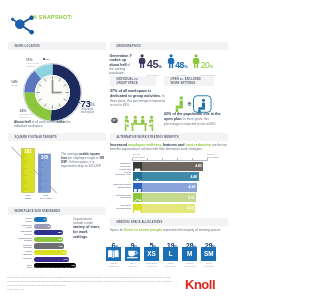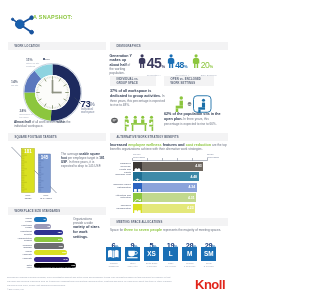--- a/index.html
+++ b/index.html
@@ -161,21 +161,21 @@
   <div class="abs tiny" style="left:109.5px;top:53.6px;width:23px;line-height:1.22;">
     <b style="font-size:3.6px;color:#2f3b52">Generation Y makes up about half</b>
     <span> of the working population.</span>
   </div>
   <div class="abs" id="demo-people" style="left: 138px; top: 53.6px; width: 98px; height: 18px;">
       <div class="abs" style="left: 0px; top: 0px; display: flex; align-items: flex-start;">
         <svg width="8.2" height="14.8" viewBox="0 0 16 28">
           <circle cx="8" cy="3.1" r="3.1" fill="#3b3a5e"></circle>
           <path d="M8 6.9 C3.6 6.9 1.7 8.4 1.7 12.2 L1.7 18.0 L4.0 18.0 L4.0 27.6 L6.8 27.6 L6.8 19.2 L9.2 19.2 L9.2 27.6 L12.0 27.6 L12.0 18.0 L14.3 18.0 L14.3 12.2 C14.3 8.4 12.4 6.9 8 6.9 Z" fill="#3b3a5e"></path>
         </svg>
-        <div style="margin-left:0.5px;"><span style="font-size:14px;font-weight:bold;letter-spacing:-0.35px;color:#3b3a5e">45</span><span style="font-size:4.1px;font-weight:bold;color:#3b3a5e">%</span><div style="font-size:2.4px;color:#a7aebd;margin-top:2.2px;white-space:nowrap">Generation Y</div></div>
+        <div style="margin-left:0.5px;"><span style="font-size:11px;font-weight:bold;letter-spacing:-0.35px;color:#3b3a5e">45</span><span style="font-size:4.1px;font-weight:bold;color:#3b3a5e">%</span><div style="font-size:2.4px;color:#a7aebd;margin-top:2.2px;white-space:nowrap">Generation Y</div></div>
       </div>
       <div class="abs" style="left: 28.5px; top: 0px; display: flex; align-items: flex-start;">
         <svg width="8.2" height="14.8" viewBox="0 0 16 28">
           <circle cx="8" cy="3.1" r="3.1" fill="#1b6fb5"></circle>
           <path d="M8 6.9 C3.6 6.9 1.7 8.4 1.7 12.2 L1.7 18.0 L4.0 18.0 L4.0 27.6 L6.8 27.6 L6.8 19.2 L9.2 19.2 L9.2 27.6 L12.0 27.6 L12.0 18.0 L14.3 18.0 L14.3 12.2 C14.3 8.4 12.4 6.9 8 6.9 Z" fill="#1b6fb5"></path>
         </svg>
         <div style="margin-left:0.5px;"><span style="font-size:8.6px;font-weight:bold;letter-spacing:-0.35px;color:#1b6fb5">48</span><span style="font-size:4.1px;font-weight:bold;color:#1b6fb5">%</span><div style="font-size:2.4px;color:#a7aebd;margin-top:2.2px;white-space:nowrap">Generation X</div></div>
       </div>
       <div class="abs" style="left: 54px; top: 0px; display: flex; align-items: flex-start;">
         <svg width="8.2" height="14.8" viewBox="0 0 16 28">
@@ -514,19 +514,19 @@
         <div style="text-align:center;white-space:nowrap"><span style="font-size:7.4px;font-weight:bold;letter-spacing:-0.3px;color:#1a3d7c">29</span><span style="font-size:3.8px;font-weight:bold;color:#1a6fb5">%</span></div>
         <div class="abs" style="left:0.2px;top:12.8px;width:14.6px;height:14.6px;background:#1a6fb5">
           <div style="font-size:6.4px;font-weight:bold;color:#fff;text-align:center;line-height:14.6px">SM</div>
         </div>
         <div class="abs" style="left:-1.4px;top:28.4px;width:18px;text-align:center;font-size:2.2px;line-height:1.25;color:#9aa2b4">Small<br>3-7 people</div>
       </div>
     </div>
 
   <div class="abs" style="left:7px;top:275px;width:172px;font-size:2.25px;line-height:1.85;color:#9aa2b0;">Through an ongoing research program, Knoll investigates current and future work and workplace trends. The information shared in this document is a sample of that research and includes responses from 17 technology organizations representing various sectors, locations and sizes. To learn more about this topic or other research resources from Knoll, please visit www.knoll.com/research.</div>
   <div class="abs" style="left:7px;top:288px;font-size:2.25px;color:#9aa2b0;">©2014 Knoll, Inc.</div>
-  <div class="abs" style="left:195px;top:277px;font-size:13px;font-weight:bold;letter-spacing:-0.5px;color:#e1251b;">Knoll</div>
+  <div class="abs" style="left:185px;top:277px;font-size:13px;font-weight:bold;letter-spacing:-0.5px;color:#e1251b;">Knoll</div>
 
   <div class="abs tiny" style="left:14px;top:120px;width:64px;line-height:1.45;">
     <b>Almost half</b><span> of all work occurs </span><b>within</b><span> the individual workspace.</span>
   </div>
 
 </div>
 
 </body></html>

